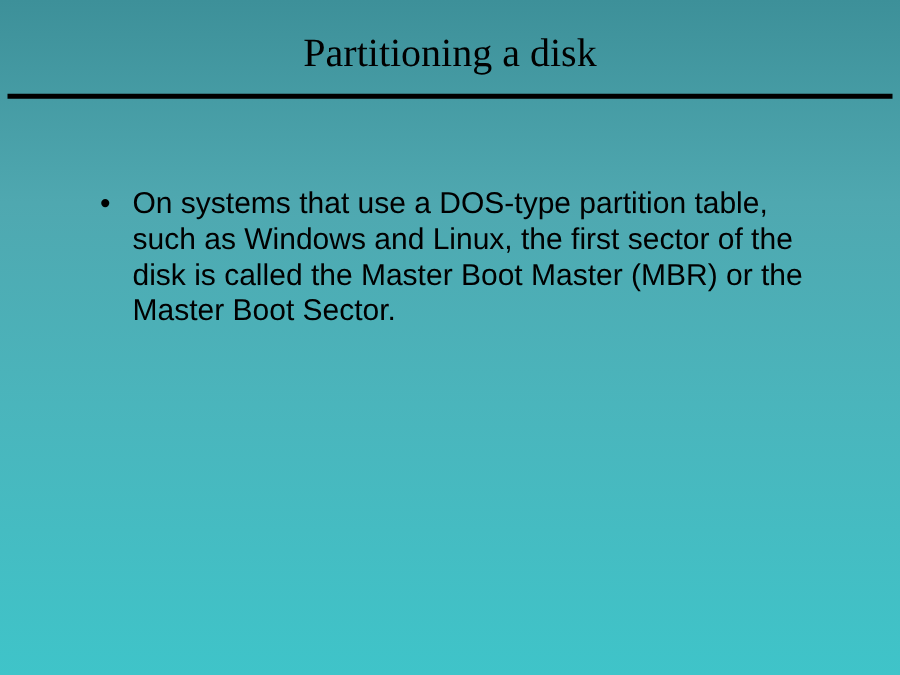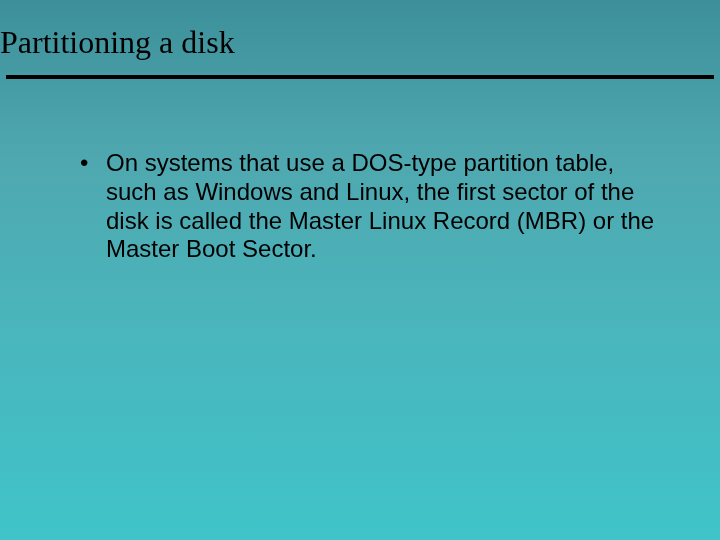--- a/index.html
+++ b/index.html
@@ -14,20 +14,21 @@
       font-family: "Times New Roman", Times, serif;
       color: #000;
       overflow: hidden;
     }
     .slide {
       width: 100%;
       height: 100%;
       position: relative;
     }
     .title {
+      text-align: center;
       font-size: 32px;
       font-weight: normal;
       padding-top: 24px;
       padding-bottom: 14px;
     }
     .divider {
       height: 4px;
       background: #000;
       margin: 0 6px 0 6px;
     }
@@ -54,16 +55,16 @@
     }
   </style>
 </head>
 <body>
 
 <div class="slide">
   <h1 class="title">Partitioning a disk</h1>
   <div class="divider"></div>
   <div class="content">
     <ul>
-      <li>On systems that use a DOS-type partition table, such as Windows and Linux, the first sector of the disk is called the Master Linux Record (MBR) or the Master Boot Sector.</li>
+      <li>On systems that use a DOS-type partition table, such as Windows and Linux, the first sector of the disk is called the Master Boot Master (MBR) or the Master Boot Sector.</li>
     </ul>
   </div>
 </div>
 
 </body></html>

